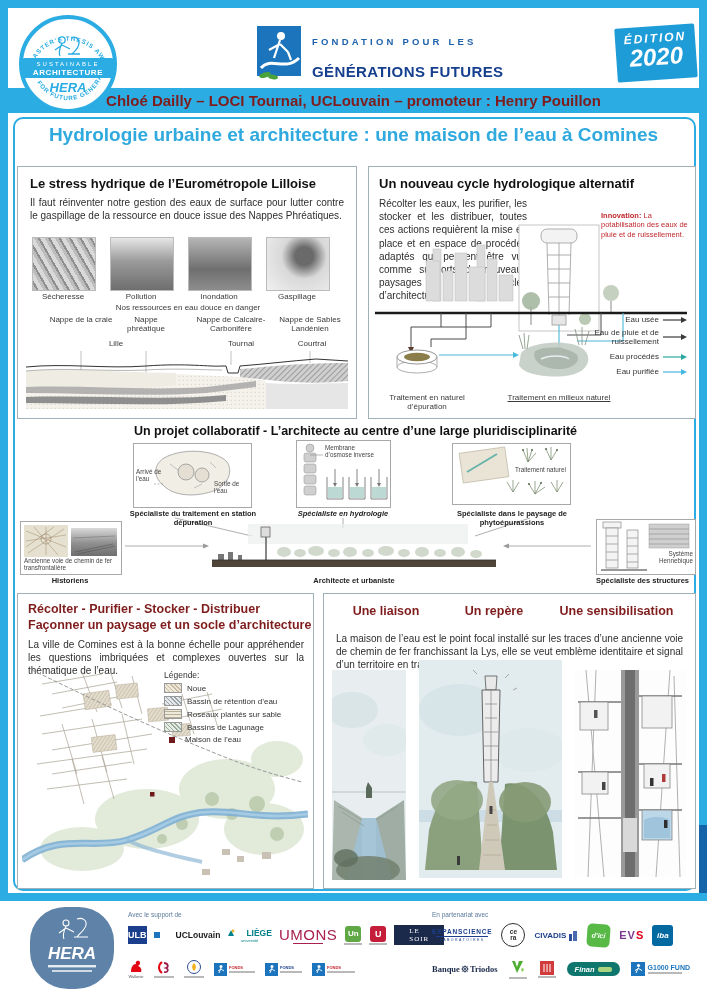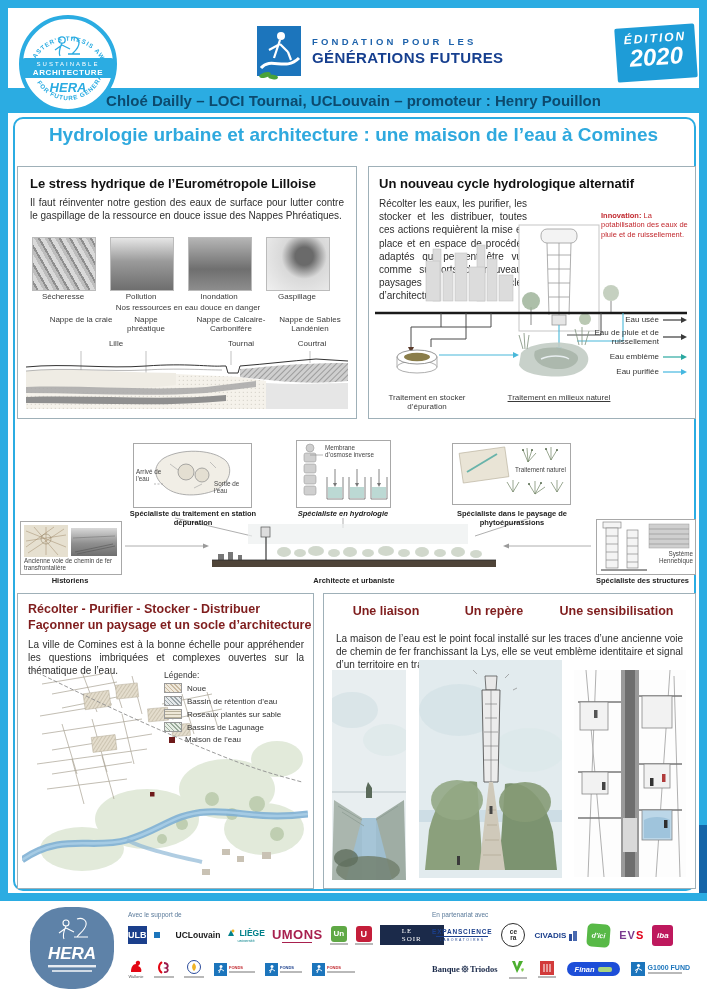--- a/index.html
+++ b/index.html
@@ -3,21 +3,21 @@
 <meta charset="utf-8">
 <style>
   html,body{margin:0;padding:0;background:#fff;}
   .page{position:relative;width:707px;height:1000px;background:#fff;overflow:hidden;
         font-family:"Liberation Sans",sans-serif;color:#222;}
   .abs{position:absolute;}
   .frame{background:#2BACE2;}
   .wrapper{position:absolute;left:13px;top:117px;width:679px;height:770px;
            border:2px solid #2BACE2;border-radius:10px;background:#fff;}
   .authorbar{position:absolute;left:8px;top:88px;width:691px;height:25px;background:#2BACE2;
-             color:#0c4a6e;font-weight:bold;font-size:15px;text-align:center;line-height:25px;}
+             color:#7f1d1d;font-weight:bold;font-size:15px;text-align:center;line-height:25px;}
   .main-title{position:absolute;left:20px;top:124px;width:667px;text-align:center;
               font-size:19px;font-weight:bold;color:#2FA9DE;}
   .sec-box{position:absolute;background:#fff;border:1px solid #9fb0b8;}
   .sec-title{font-size:13px;font-weight:bold;color:#111;}
   .body-txt{font-size:10px;color:#2e2e2e;text-align:justify;line-height:1.32;}
   .cap{font-size:8px;color:#3a3a3a;text-align:center;}
   .cap-b{font-size:7.5px;font-weight:bold;color:#222;text-align:center;line-height:1.2;}
   .micro{font-size:6.3px;color:#444;line-height:1.15;}
   .photo{background:linear-gradient(135deg,#c9c9c9,#8f8f8f 55%,#b5b5b5);border:1px solid #bbb;}
   .innov{font-size:7.5px;color:#C1272D;line-height:1.25;}
@@ -87,21 +87,21 @@
         <path d="M4,42 C14,30 28,46 42,32" stroke-width="3"></path>
       </g>
       <g fill="#4aa23a">
         <ellipse cx="8" cy="49" rx="6" ry="2.6" transform="rotate(-18 8 49)"></ellipse>
         <ellipse cx="16" cy="51" rx="5" ry="2.2" transform="rotate(10 16 51)"></ellipse>
       </g>
     </svg>
   </div>
   <div class="abs" style="left:312px;top:36px;width:220px;">
     <div style="font-size:9.5px;letter-spacing:3.2px;color:#1d62ab;font-weight:bold;">FONDATION POUR LES</div>
-    <div style="font-size:15px;font-weight:bold;color:#163F8F;letter-spacing:0.4px;margin-top:2px;">GÉNÉRATIONS FUTURES</div>
+    <div style="font-size:15px;font-weight:bold;color:#163F8F;letter-spacing:0.4px;margin-top:16px;">GÉNÉRATIONS FUTURES</div>
   </div>
 
   <div class="abs" style="left:616px;top:26px;width:80px;height:54px;background:#1E9CD7;transform:rotate(-4deg);border-radius:2px;color:#fff;text-align:center;z-index:4;">
     <div style="font-size:12px;font-weight:bold;font-style:italic;letter-spacing:2px;margin-top:5px;">ÉDITION</div>
     <div style="font-size:24px;font-weight:bold;font-style:italic;line-height:1;">2020</div>
   </div>
 
   <div class="sec-box" style="left:17px;top:166px;width:338px;height:251px;">
     <div class="abs sec-title" style="left:12px;top:9px;">Le stress hydrique de l’Eurométropole Lilloise</div>
     <div class="abs body-txt" style="left:12px;top:29px;width:314px;">Il faut réinventer notre gestion des eaux de surface pour lutter contre le gaspillage de la ressource en douce issue des Nappes Phréatiques.</div>
@@ -231,39 +231,40 @@
           </svg>
       </div>
       <div class="legend-row" style="margin-top:4px;text-align:right;">
         <span style="width:84px;">Eau de pluie et de ruissellement</span>
         <svg width="24" height="8">
             <line x1="0" y1="4" x2="18" y2="4" stroke="#3A3A3A" stroke-width="1.2"></line>
             <path d="M18,1 L24,4 L18,7 Z" fill="#3A3A3A"></path>
           </svg>
       </div>
       <div class="legend-row" style="margin-top:6px;">
-        <span>Eau emblème</span>
+        <span>Eau procédés</span>
         <svg width="24" height="8">
             <line x1="0" y1="4" x2="18" y2="4" stroke="#2AA8A0" stroke-width="1.2"></line>
             <path d="M18,1 L24,4 L18,7 Z" fill="#2AA8A0"></path>
           </svg>
       </div>
       <div class="legend-row" style="margin-top:6px;">
         <span>Eau purifiée</span>
         <svg width="24" height="8">
             <line x1="0" y1="4" x2="18" y2="4" stroke="#45B7E0" stroke-width="1.2"></line>
             <path d="M18,1 L24,4 L18,7 Z" fill="#45B7E0"></path>
           </svg>
       </div>
     </div>
 
-    <div class="abs cap" style="left:8px;top:226px;width:100px;z-index:2;">Traitement en stocker d’épuration</div>
+    <div class="abs cap" style="left:8px;top:226px;width:100px;z-index:2;">Traitement en naturel d’épuration</div>
     <div class="abs cap" style="left:134px;top:226px;width:112px;z-index:2;text-decoration:underline;">Traitement en milieux naturel</div>
   </div>
 
+  <div class="abs collab-title" style="left:17px;top:424px;width:677px;">Un projet collaboratif - L’architecte au centre d’une large pluridisciplinarité</div>
 
   <svg class="abs" style="left:17px;top:516px;z-index:1;" width="677" height="74" viewBox="0 0 677 74">
     <g stroke="#9a9a9a" stroke-width="0.8">
       <line x1="158" y1="2" x2="235" y2="20"></line>
       <line x1="326" y1="2" x2="326" y2="12"></line>
       <line x1="513" y1="2" x2="458" y2="20"></line>
       <line x1="108" y1="30" x2="186" y2="30"></line>
       <line x1="574" y1="30" x2="492" y2="30"></line>
     </g>
     <path d="M186,27.5 L192,30 L186,32.5 Z" fill="#9a9a9a"></path>
@@ -581,42 +582,42 @@
 
   <div class="abs f-label" style="left:128px;top:911px;">Avec le support de</div>
 
   <div class="abs lrow" style="left:128px;top:922px;width:286px;height:26px;gap:7px;">
     <div style="width:24px;height:18px;background:#1B3F8C;color:#fff;font-weight:bold;font-size:9px;display:flex;align-items:center;justify-content:center;">ULB</div>
     <div class="lrow" style="gap:2px;">
       <span style="width:6px;height:6px;background:#1C75BC;display:inline-block;"></span>
       <span style="font-size:8.5px;font-weight:bold;color:#1a1a1a;margin-left:14px;">UCLouvain</span>
     </div>
     <div class="logo-item">
-      <span class="lrow" style="gap:4px;">
+      <span class="lrow" style="gap:11px;">
           <svg width="8" height="8">
             <path d="M1,7 L4,1 L7,7 Z" fill="#00818a"></path>
             <circle cx="6" cy="2" r="1.4" fill="#f0b323"></circle>
           </svg>
       <span style="font-size:8.5px;font-weight:bold;color:#00818a;">LIÈGE</span>
         </span>
       <span style="font-size:4px;color:#00818a;">université</span>
     </div>
     <div class="logo-item">
-      <span style="font-size:13px;font-weight:bold;color:#A8204E;letter-spacing:0.5px;">UMONS</span>
+      <span style="font-size:15px;font-weight:normal;color:#A8204E;letter-spacing:0.5px;">UMONS</span>
       <span style="width:30px;height:1px;background:#A8204E;"></span>
     </div>
     <div class="logo-item">
       <span style="width:16px;height:16px;background:#5FA845;border-radius:3px;color:#fff;font-size:8px;font-weight:bold;display:flex;align-items:center;justify-content:center;">Un</span>
       <span class="mbar" style="width:18px;"></span>
     </div>
     <div class="logo-item">
       <span style="width:16px;height:16px;background:#C41E3A;border-radius:3px;color:#fff;font-size:9px;font-weight:bold;display:flex;align-items:center;justify-content:center;">U</span>
       <span class="mbar" style="width:18px;"></span>
     </div>
-    <div style="background:#1B2A4A;color:#fff;font-size:7px;padding:2px 22px;font-family:'Liberation Serif',serif;letter-spacing:1px;">LE SOIR</div>
+    <div style="background:#1B2A4A;color:#fff;font-size:7px;padding:2px 15px;font-family:'Liberation Serif',serif;letter-spacing:1px;">LE SOIR</div>
   </div>
 
   <div class="abs lrow" style="left:128px;top:952px;width:286px;height:34px;gap:10px;">
     <div class="logo-item">
       <svg width="16" height="15">
           <path d="M3,13 C3,8 5,5 8,5 C7,3 9,1 11,2 C13,3 12,6 10,7 C13,8 14,11 13,13 Z" fill="#E30613"></path>
         </svg>
       <span style="font-size:4px;color:#555;">Wallonie</span>
     </div>
     <div class="logo-item">
@@ -687,21 +688,21 @@
           <rect x="5" y="1" width="4" height="10" fill="#4a6ab0"></rect>
         </svg>
     </div>
     <div style="width:23px;height:23px;background:#58B947;border-radius:5px;transform:rotate(4deg);display:flex;align-items:center;justify-content:center;">
       <span style="color:#fff;font-size:7px;font-weight:bold;font-style:italic;">d'ici</span>
     </div>
     <div class="lrow">
       <span style="font-size:11px;font-weight:bold;color:#7A3B8F;letter-spacing:1px;">EV</span>
       <span style="font-size:11px;font-weight:bold;color:#E2001A;">S</span>
     </div>
-    <div style="width:21px;height:21px;background:#be185d;border-radius:3px;display:flex;align-items:center;justify-content:center;">
+    <div style="width:21px;height:21px;background:#0369a1;border-radius:3px;display:flex;align-items:center;justify-content:center;">
       <span style="color:#fff;font-size:8px;font-weight:bold;font-style:italic;">iba</span>
     </div>
   </div>
 
   <div class="abs lrow" style="left:432px;top:952px;width:270px;height:34px;gap:11px;">
     <div class="lrow" style="gap:1px;font-family:'Liberation Serif',serif;">
       <span style="font-size:8.5px;font-weight:bold;color:#1B2A4A;">Banque</span>
       <svg width="8" height="8">
           <circle cx="4" cy="4" r="2.6" fill="none" stroke="#1B2A4A" stroke-width="0.8"></circle>
           <path d="M4,0 L4,8 M0,4 L8,4 M1,1 L7,7 M7,1 L1,7" stroke="#1B2A4A" stroke-width="0.5"></path>
@@ -715,21 +716,21 @@
         </svg>
       <span class="mbar" style="width:18px;"></span>
     </div>
     <div class="logo-item">
       <svg width="14" height="14">
           <rect width="14" height="14" fill="#D23B3B"></rect>
           <path d="M4,3 L4,11 M7,3 L7,11 M10,3 L10,11" stroke="#fff" stroke-width="1"></path>
         </svg>
       <span class="mbar" style="width:18px;"></span>
     </div>
-    <div style="height:14px;background:#1d4ed8;border-radius:7px;padding:0 8px;display:flex;align-items:center;">
+    <div style="height:14px;background:#0f766e;border-radius:7px;padding:0 8px;display:flex;align-items:center;">
       <span style="color:#fff;font-size:7.5px;font-weight:bold;font-style:italic;">Finan</span>
       <span style="width:14px;height:5px;background:#a9d37f;margin-left:3px;border-radius:2px;"></span>
     </div>
     <div class="lrow" style="gap:3px;">
       <svg width="14" height="14">
           <rect width="14" height="14" fill="#1C75BC"></rect>
           <circle cx="7.5" cy="3.5" r="1.6" fill="#fff"></circle>
           <path d="M7.5,5.5 L5,11 M7.5,6.5 L4,8.5 M7.5,6.5 L11,8.5" stroke="#fff" stroke-width="1"></path>
         </svg>
       <span class="logo-item" style="align-items:flex-start;">

